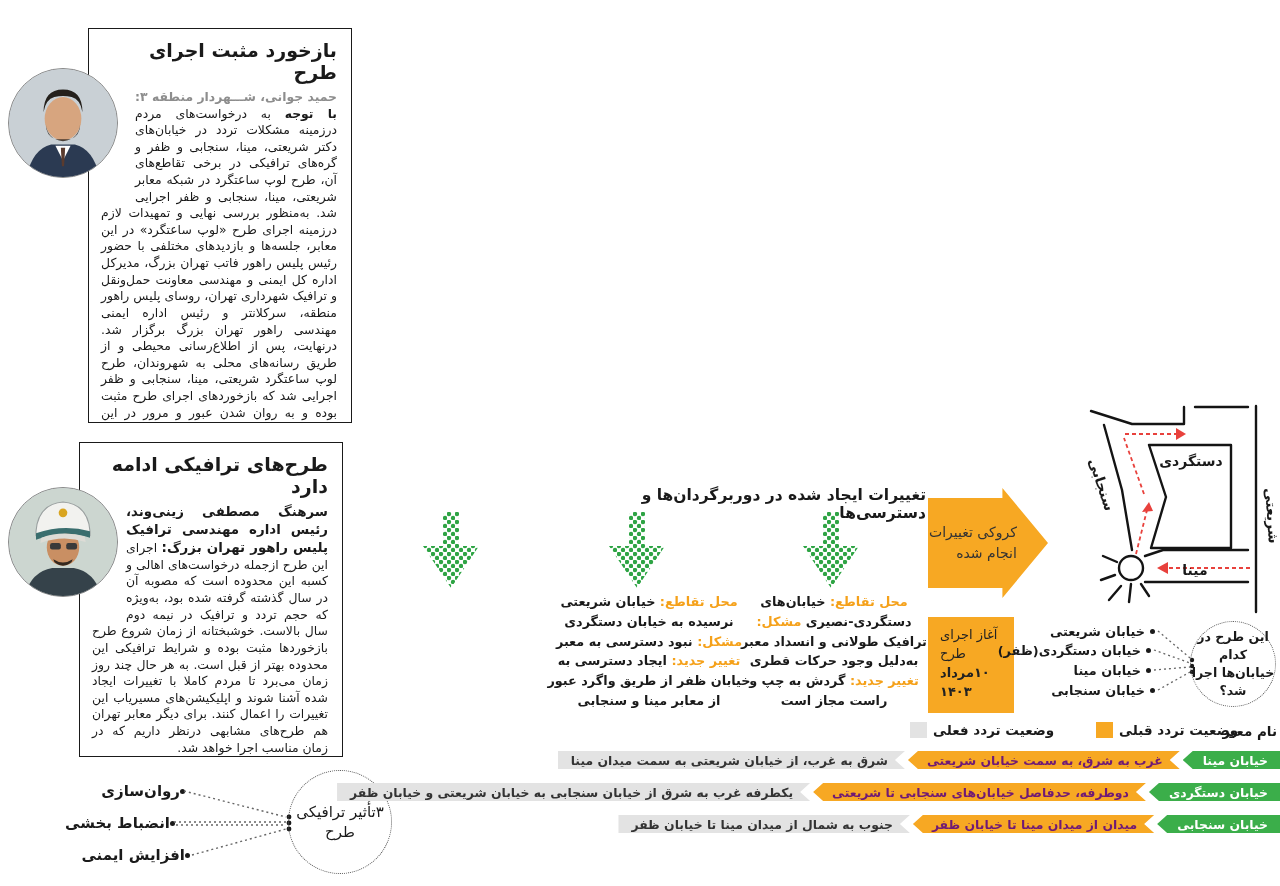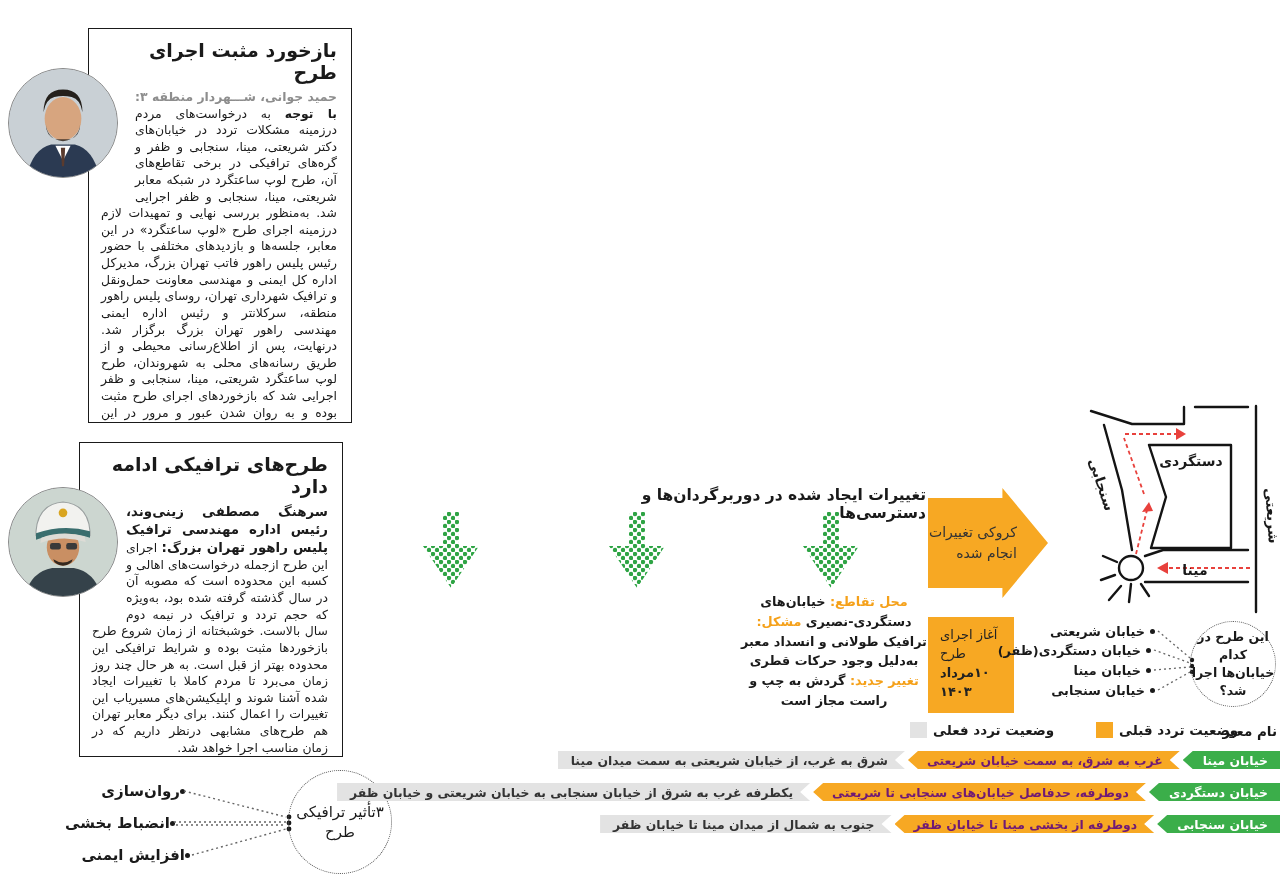--- a/index.html
+++ b/index.html
@@ -152,20 +152,28 @@
   <svg class="abs" style="left:423px;top:512px" width="56" height="76" viewBox="0 0 56 76">
     <polygon points="20,0 36,0 36,34 56,34 28,76 0,34 20,34" fill="url(#gdots)"></polygon>
   </svg>
   <svg class="abs" style="left:609px;top:512px" width="56" height="76" viewBox="0 0 56 76">
     <polygon points="20,0 36,0 36,34 56,34 28,76 0,34 20,34" fill="url(#gdots)"></polygon>
   </svg>
   <svg class="abs" style="left:803px;top:512px" width="56" height="76" viewBox="0 0 56 76">
     <polygon points="20,0 36,0 36,34 56,34 28,76 0,34 20,34" fill="url(#gdots)"></polygon>
   </svg>
 
+  <div class="chg" style="left:544px;top:592px;width:210px">
+    <span class="olabel">محل تقاطع:</span>
+    <span>خیابان شریعتی نرسیده به خیابان دستگردی</span>
+    <span class="olabel">مشکل:</span>
+    <span>نبود دسترسی به معبر</span>
+    <span class="olabel">تغییر جدید:</span>
+    <span>ایجاد دسترسی به خیابان ظفر از طریق واگرد عبور از معابر مینا و سنجابی</span>
+  </div>
   <div class="chg" style="left:733px;top:592px;width:202px">
     <span class="olabel">محل تقاطع:</span>
     <span>خیابان‌های دستگردی-نصیری</span>
     <span class="olabel">مشکل:</span>
     <span>ترافیک طولانی و انسداد معبر به‌دلیل وجود حرکات قطری</span>
     <span class="olabel">تغییر جدید:</span>
     <span>گردش به چپ و راست مجاز است</span>
   </div>
 
   <div class="big-arrow" style="left:928px;top:488px;width:120px;height:110px">
@@ -259,17 +267,17 @@
     <div class="seg seg-prev">غرب به شرق، به سمت خیابان شریعتی</div>
     <div class="seg seg-curr">شرق به غرب، از خیابان شریعتی به سمت میدان مینا</div>
   </div>
   <div class="trow" style="top:783px">
     <div class="seg seg-name">خیابان دستگردی</div>
     <div class="seg seg-prev">دوطرفه، حدفاصل خیابان‌های سنجابی تا شریعتی</div>
     <div class="seg seg-curr">یکطرفه غرب به شرق از خیابان سنجابی به خیابان شریعتی و خیابان ظفر</div>
   </div>
   <div class="trow" style="top:815px">
     <div class="seg seg-name">خیابان سنجابی</div>
-    <div class="seg seg-prev">دوطرفه از بخشی مینا تا خیابان ظفر</div>
+    <div class="seg seg-prev">میدان از میدان مینا تا خیابان ظفر</div>
     <div class="seg seg-curr">جنوب به شمال از میدان مینا تا خیابان ظفر</div>
   </div>
 
 </div>
 
 </body></html>

